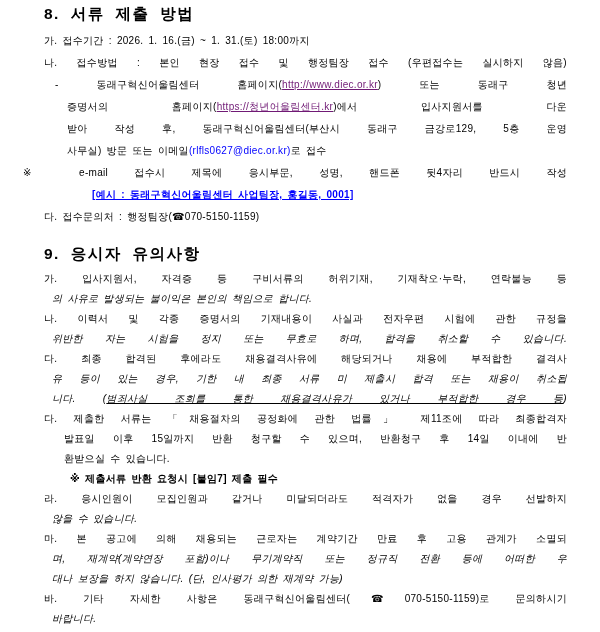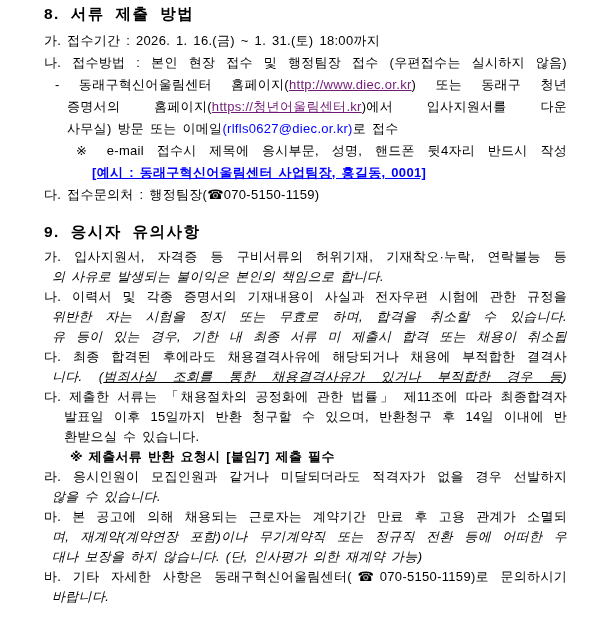--- a/index.html
+++ b/index.html
@@ -22,38 +22,38 @@
     font-size: 15.5px;
     font-weight: bold;
     margin: 0 0 7px 44px;
     letter-spacing: 1.5px;
     word-spacing: 5px;
     line-height: 19px;
   }
   .sec9 { margin-top: 16px; }
   .sec9 .sec-h { margin-bottom: 6px; }
   .line {
-    font-size: 13px;
+    font-size: 10px;
     line-height: 22px;
     letter-spacing: 0.3px;
     word-spacing: 2px;
     white-space: normal;
   }
   .sec9 .line { line-height: 20px; }
   .full {
     text-align: justify;
     text-align-last: justify;
   }
   
   .ind-item     { margin-left: 44px; }
   .ind-cont     { margin-left: 52px; font-style: italic; }
   .ind-cont2    { margin-left: 64px; }
   .ind-dash     { margin-left: 55px; }
   .ind-dashcont { margin-left: 67px; }
-  .ind-rem      { margin-left: 76px; }
+  .ind-rem      { margin-left: 23px; }
   .ind-rem2     { margin-left: 70px; }
   .ind-ex       { margin-left: 72px; padding-left: 20px; }
 
   .run-link {
     color: #701a75;
     text-decoration: underline;
     cursor: pointer;
   }
   .run-email {
     color: #0000ff;
@@ -72,35 +72,36 @@
 <body>
 
 <div class="doc">
   <section>
     <h2 class="sec-h">8. 서류 제출 방법</h2>
     <div>
         <div class="line ind-item"><span>가. 접수기간 : 2026. 1. 16.(금) ~ 1. 31.(토) 18:00까지</span></div>
         <div class="line ind-item full"><span>나. 접수방법 : 본인 현장 접수 및 행정팀장 접수 (우편접수는 실시하지 않음)</span></div>
         <div class="line ind-dash full"><span>- 동래구혁신어울림센터 홈페이지(</span><span class="run-link">http://www.diec.or.kr</span><span>) 또는 동래구 청년</span></div>
         <div class="line ind-dashcont full"><span>증명서의 홈페이지(</span><span class="run-link">https://청년어울림센터.kr</span><span>)에서 입사지원서를 다운</span></div>
+        <div class="line ind-dashcont full"><span>받아 작성 후, 동래구혁신어울림센터(부산시 동래구 금강로129, 5층 운영</span></div>
         <div class="line ind-dashcont"><span>사무실) 방문 또는 이메일</span><span class="run-email">(rlfls0627@diec.or.kr)</span><span>로 접수</span></div>
         <div class="line ind-rem full"><span>※ e-mail 접수시 제목에 응시부문, 성명, 핸드폰 뒷4자리 반드시 작성</span></div>
         <div class="line ind-ex"><span class="run-example">[예시 : 동래구혁신어울림센터 사업팀장, 홍길동, 0001]</span></div>
         <div class="line ind-item"><span>다. 접수문의처 : 행정팀장(☎070-5150-1159)</span></div>
       </div>
   </section>
   <section class="sec9">
     <h2 class="sec-h">9. 응시자 유의사항</h2>
     <div>
         <div class="line ind-item full"><span>가. 입사지원서, 자격증 등 구비서류의 허위기재, 기재착오·누락, 연락불능 등</span></div>
         <div class="line ind-cont"><span>의 사유로 발생되는 불이익은 본인의 책임으로 합니다.</span></div>
         <div class="line ind-item full"><span>나. 이력서 및 각종 증명서의 기재내용이 사실과 전자우편 시험에 관한 규정을</span></div>
         <div class="line ind-cont full"><span>위반한 자는 시험을 정지 또는 무효로 하며, 합격을 취소할 수 있습니다.</span></div>
+        <div class="line ind-item full"><span>다. 최종 합격된 후에라도 채용결격사유에 해당되거나 채용에 부적합한 결격사</span></div>
         <div class="line ind-cont full"><span>유 등이 있는 경우, 기한 내 최종 서류 미 제출시 합격 또는 채용이 취소됩</span></div>
-        <div class="line ind-item full"><span>다. 최종 합격된 후에라도 채용결격사유에 해당되거나 채용에 부적합한 결격사</span></div>
         <div class="line ind-cont full"><span>니다. (</span><span class="run-underline">범죄사실 조회를 통한 채용결격사유가 있거나 부적합한 경우 등</span><span>)</span></div>
         <div class="line ind-item full"><span>다. 제출한 서류는 「채용절차의 공정화에 관한 법률」 제11조에 따라 최종합격자</span></div>
         <div class="line ind-cont2 full"><span>발표일 이후 15일까지 반환 청구할 수 있으며, 반환청구 후 14일 이내에 반</span></div>
         <div class="line ind-cont2"><span>환받으실 수 있습니다.</span></div>
         <div class="line ind-rem2"><span class="run-bold">※ 제출서류 반환 요청시 [붙임7] 제출 필수</span></div>
         <div class="line ind-item full"><span>라. 응시인원이 모집인원과 같거나 미달되더라도 적격자가 없을 경우 선발하지</span></div>
         <div class="line ind-cont"><span>않을 수 있습니다.</span></div>
         <div class="line ind-item full"><span>마. 본 공고에 의해 채용되는 근로자는 계약기간 만료 후 고용 관계가 소멸되</span></div>
         <div class="line ind-cont full"><span>며, 재계약(계약연장 포함)이나 무기계약직 또는 정규직 전환 등에 어떠한 우</span></div>
         <div class="line ind-cont"><span>대나 보장을 하지 않습니다. (단, 인사평가 의한 재계약 가능)</span></div>

